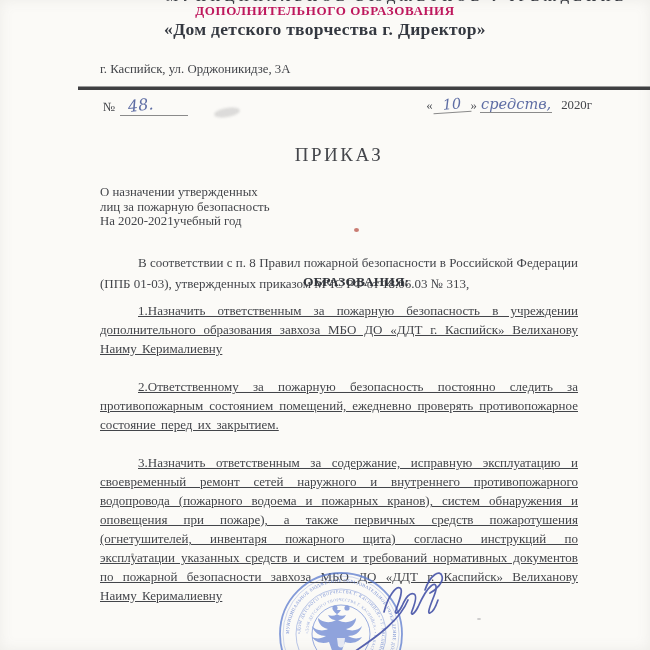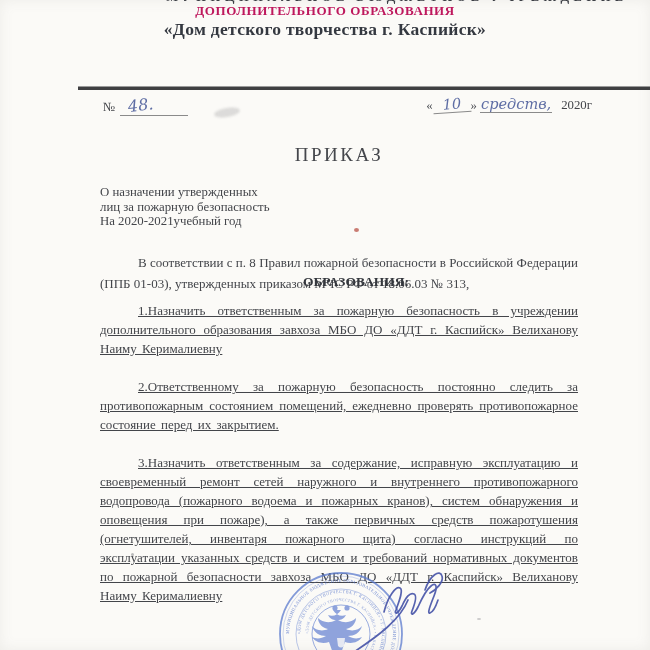--- a/index.html
+++ b/index.html
@@ -97,23 +97,24 @@
   .sign-svg{top:560px;left:330px;}
 </style>
 </head>
 <body>
 
 <div id="page">
 
   <div class="abs clip-line">МУНИЦИПАЛЬНОЕ БЮДЖЕТНОЕ УЧРЕЖДЕНИЕ</div>
 
   <div class="abs org-type">ДОПОЛНИТЕЛЬНОГО ОБРАЗОВАНИЯ</div>
-  <div class="abs org-name">«Дом детского творчества г. Каспийск»</div>
+  <div class="abs org-name">«Дом детского творчества г. Директор»</div>
 
   <div class="abs addr-row">
+    <span class="abs addr">г. Каспийск, ул. Орджоникидзе, 3А</span>
   </div>
 
   <div class="abs rule"></div>
 
   <div class="abs meta-row">
     <span class="abs num-group"><span>№</span><span class="num-line"><span class="hand num-hand">48.</span></span></span>
     <span class="abs date-group"><span class="q">«</span><span class="blank day hand">10</span><span class="q">»</span>&nbsp;<span class="blank month hand">средств,</span><span class="year">2020г</span></span>
   </div>
 
   <div class="abs smudge"></div>

